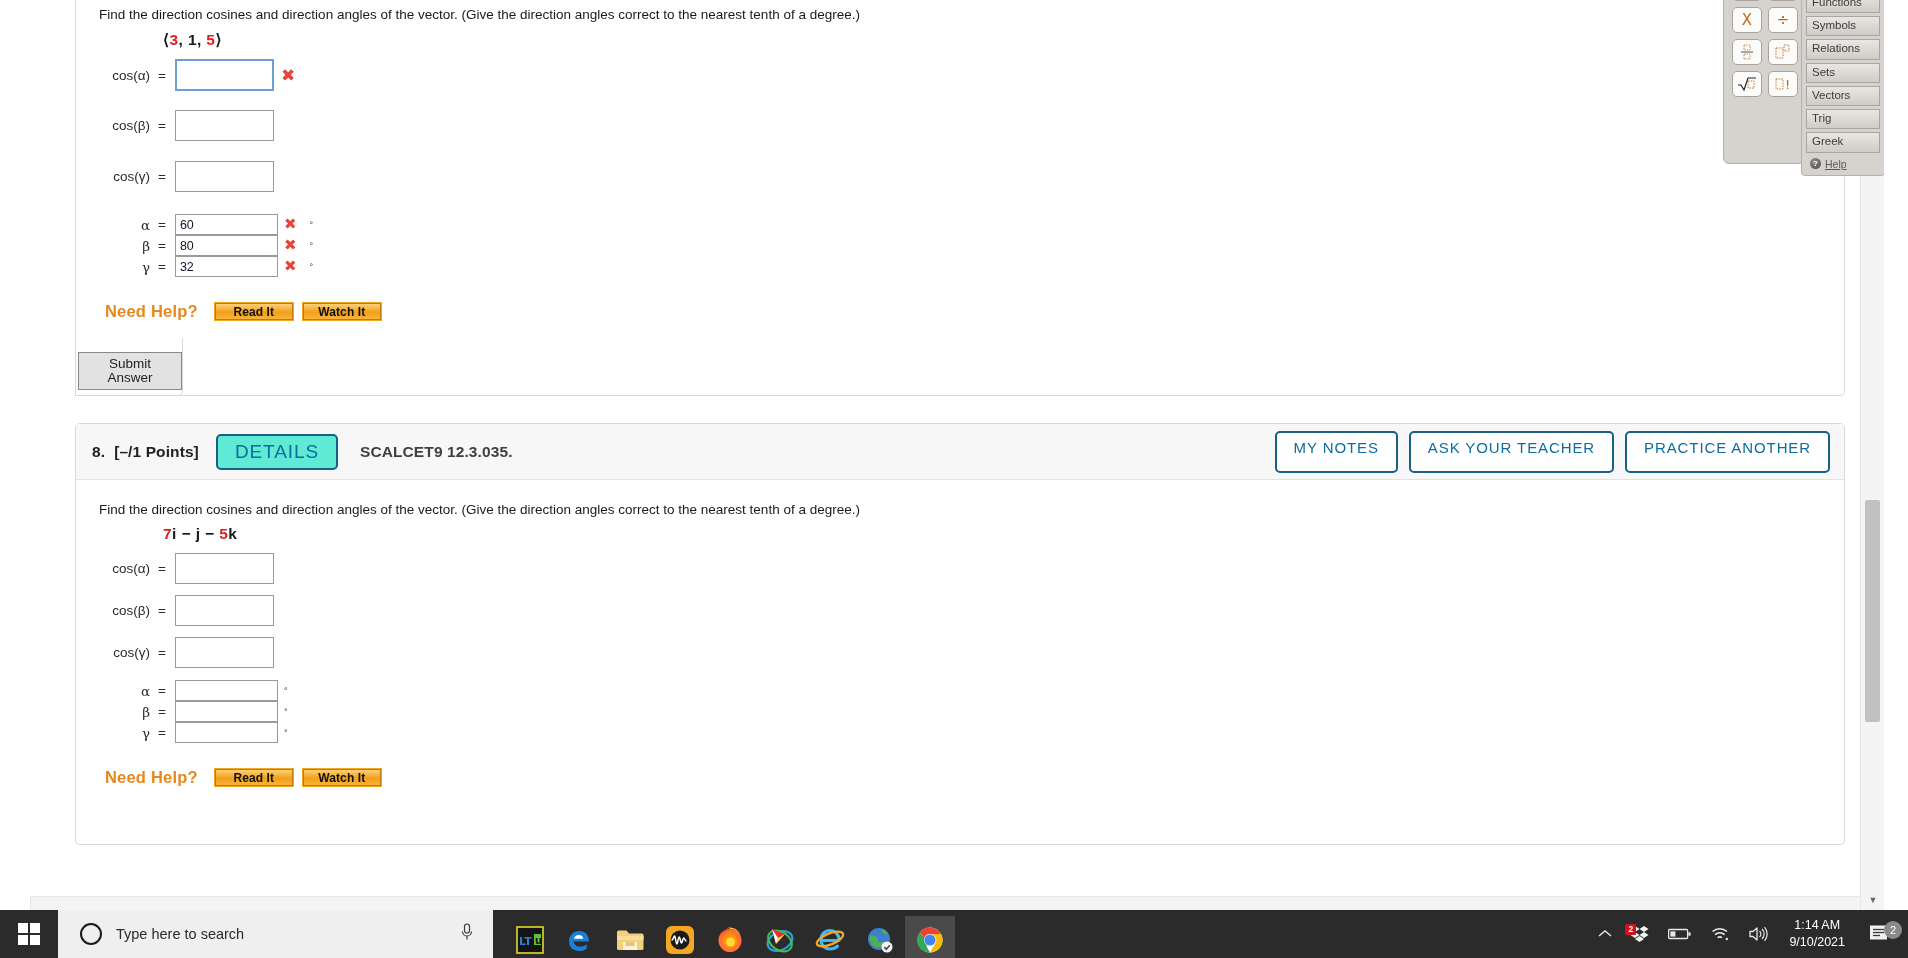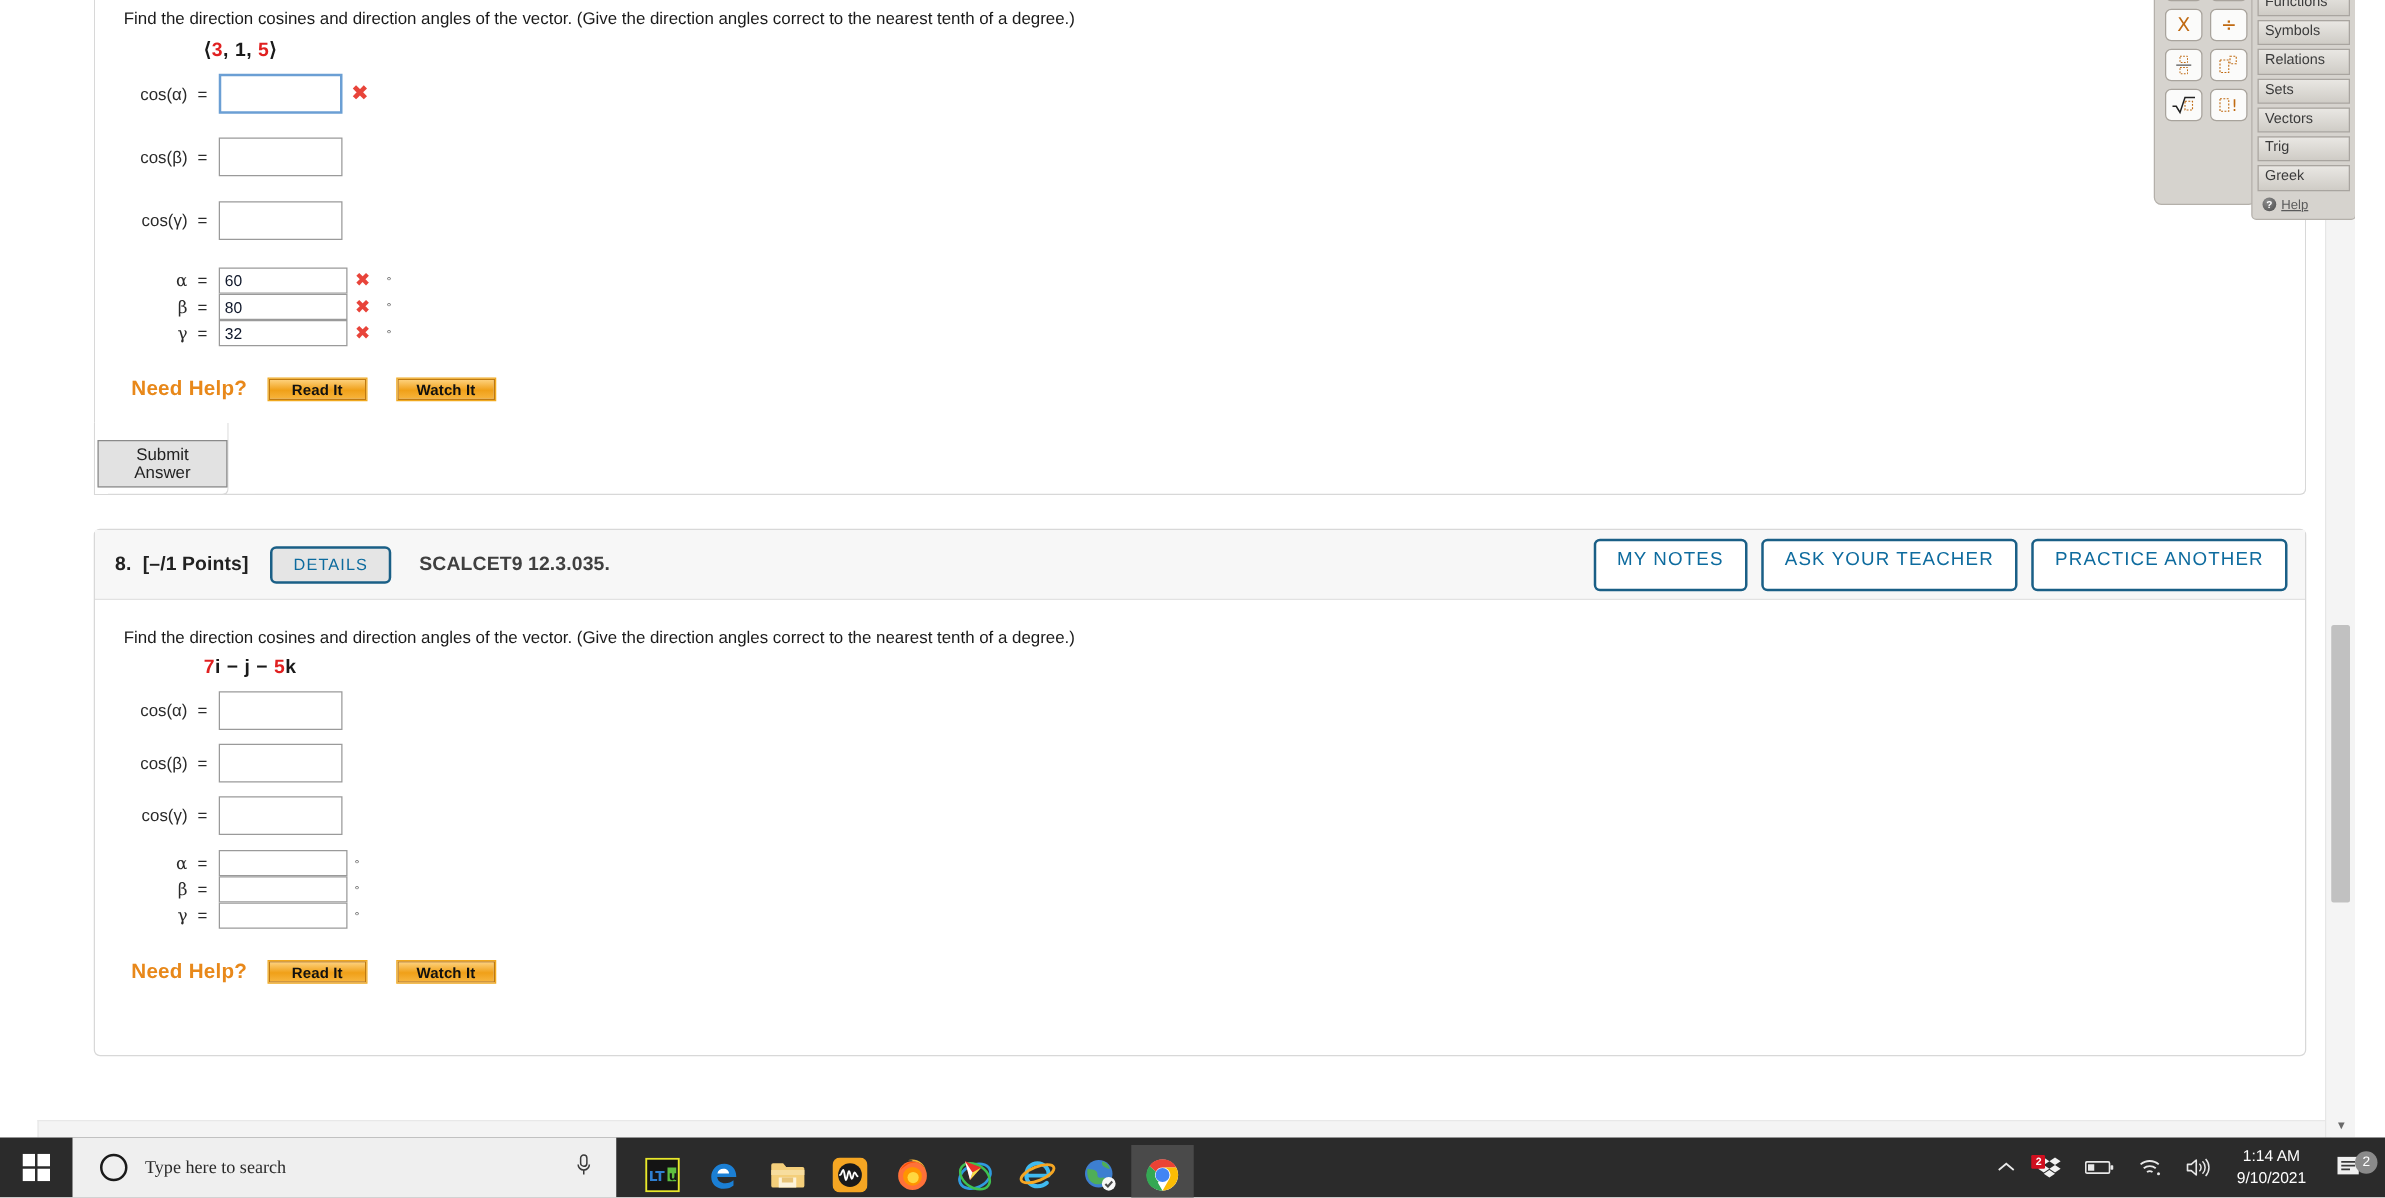--- a/index.html
+++ b/index.html
@@ -61,23 +61,23 @@
     letter-spacing: .1px;
   }
   .qpoints {
     font-size: 15.5px;
     font-weight: bold;
     color: #222;
     margin-right: 17px;
     letter-spacing: .1px;
   }
   .details-btn {
-    font-size: 13px;
+    font-size: 19px;
     color: #0d6b9e;
-    background: #e5e5e5;
+    background: #5eead4;
     border: 2px solid #1a5f86;
     border-radius: 5px;
     padding: 6px 17px 7px;
     letter-spacing: .9px;
     cursor: pointer;
     line-height: 1;
   }
   .qsrc {
     font-size: 15.5px;
     font-weight: bold;
@@ -174,21 +174,21 @@
     background: linear-gradient(180deg,#fdd07a 0%,#f0a018 55%,#f7b43c 100%);
     border: 1px solid #c07a10;
     outline: 1px solid #f0a81e;
     font-size: 12px;
     font-weight: bold;
     color: #111;
     display: flex; align-items: center; justify-content: center;
     cursor: pointer;
     letter-spacing: .1px;
   }
-  .help-btn + .help-btn { margin-left: 25px; }
+  .help-btn + .help-btn { margin-left: 10px; }
 
   
   .submit-wrap {
     position: absolute;
     border: 1px solid #d8d8d8;
     border-top: none;
     border-left: none;
     background: #fff;
     border-radius: 0 0 5px 0;
   }
@@ -329,21 +329,20 @@
     width: 22px; height: 22px;
     border: 2.4px solid #1a1a1a;
     border-radius: 50%;
     margin: 0 14px 0 22px;
     flex: none;
   }
   .tb-search-text {
     font-size: 14.5px;
     color: #2a2a2a;
     flex: 1;
-    font-family: Liberation Serif, serif;
   }
   .tb-mic { margin-right: 6px; }
   .tb-icons {
     display: flex; align-items: flex-start;
     height: 37px;
     margin-left: 12px;
   }
   .tb-app {
     width: 50px; height: 48px;
     display: flex; align-items: center; justify-content: center;

